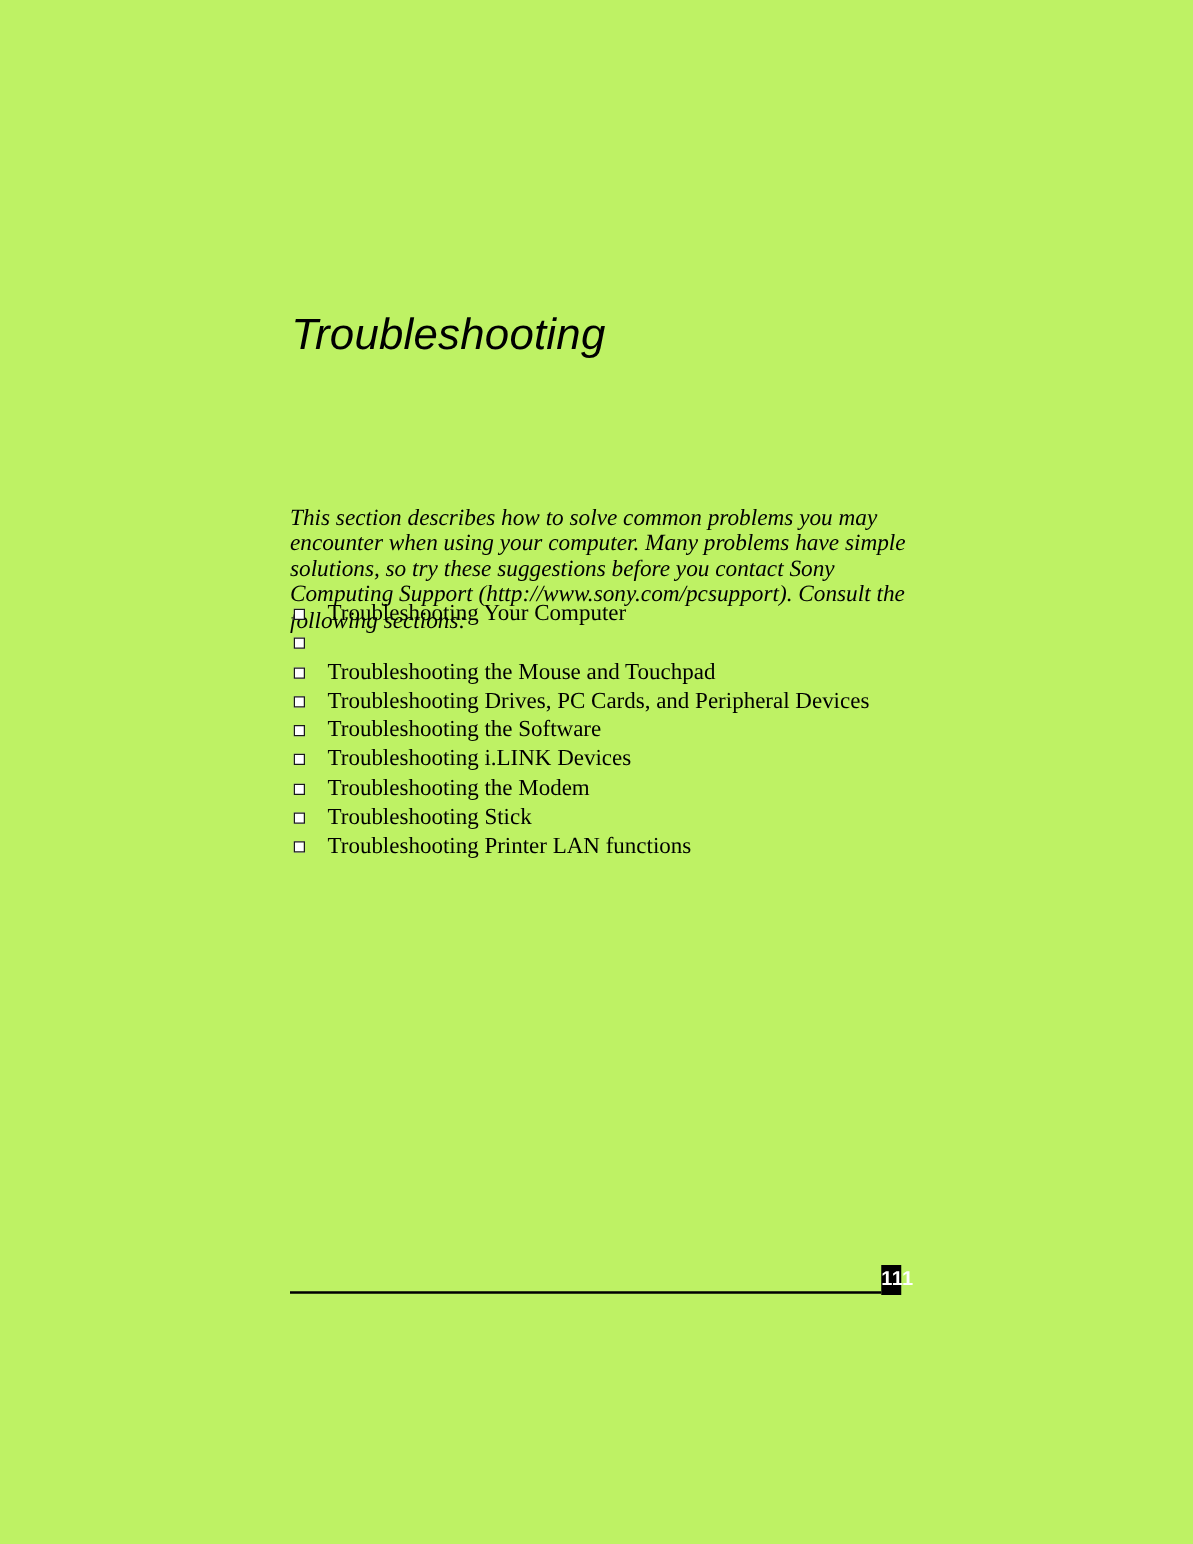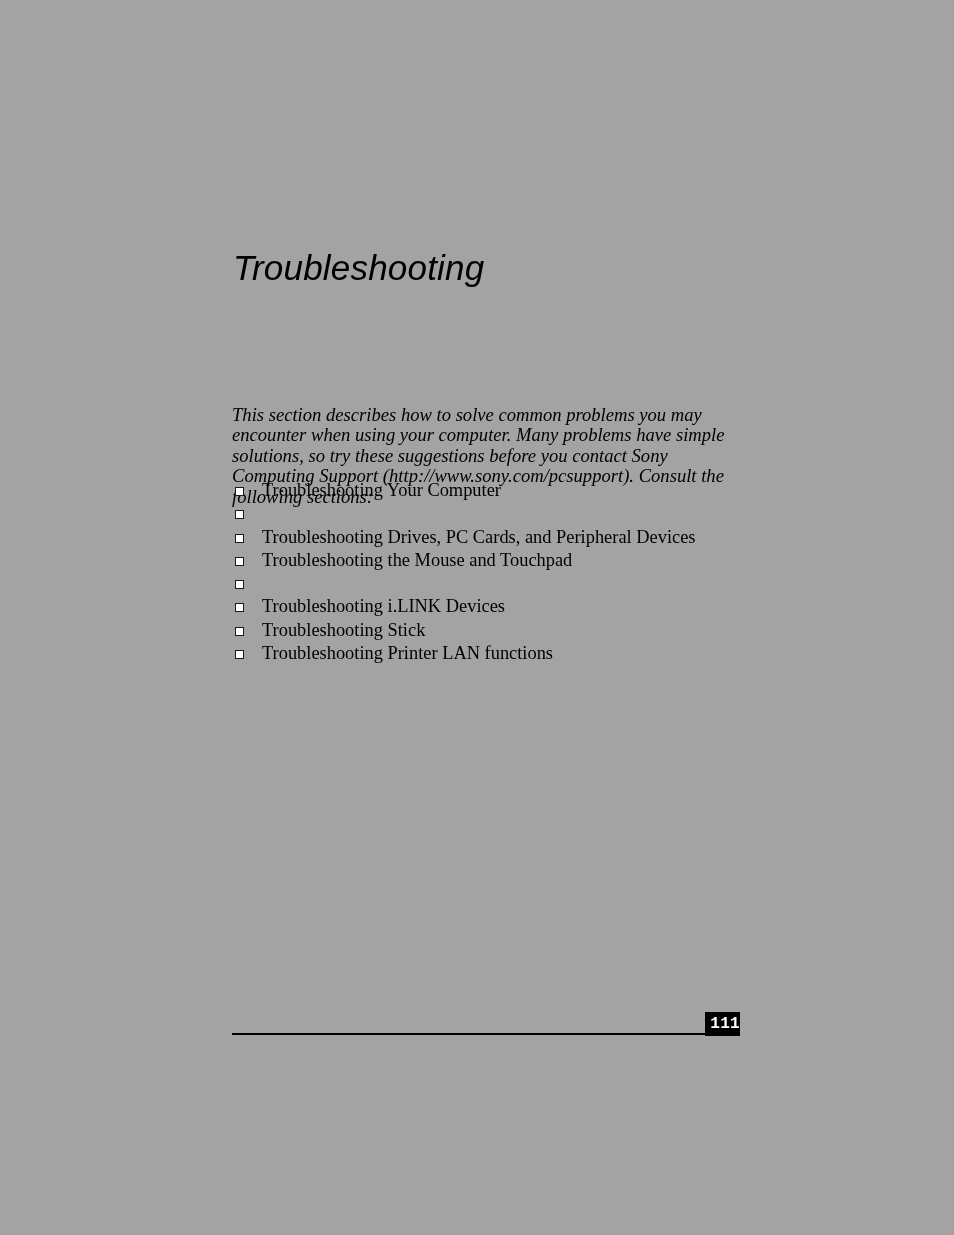--- a/index.html
+++ b/index.html
@@ -6,21 +6,21 @@
   html, body {
     margin: 0;
     padding: 0;
     background: #ffffff;
   }
 
   .page {
     position: relative;
     width: 954px;
     height: 1235px;
-    background: #a3a3a3;
+    background: #bef264;
     overflow: hidden;
     font-family: "Liberation Serif", "DejaVu Serif", serif;
     color: #000000;
   }
 
   
   .page-title {
     position: absolute;
     left: 233px;
     top: 224px;
@@ -93,29 +93,29 @@
     top: 1033px;
     width: 473px;
     height: 2px;
     background: #000000;
   }
 
   .page-number-box {
     position: absolute;
     left: 705px;
     top: 1012px;
-    width: 35px;
+    width: 16px;
     height: 24px;
     background: #000000;
     color: #ffffff;
-    font-family: Liberation Mono, monospace;
+    font-family: Liberation Sans, sans-serif;
     font-weight: bold;
     font-size: 16px;
     line-height: 24px;
-    text-align: right;
+    text-align: left;
     letter-spacing: 0.3px;
   }
 </style>
 </head>
 <body>
 
 <div class="page">
 
   <h1 class="page-title">Troubleshooting</h1>
 
@@ -124,32 +124,37 @@
   <ul class="section-list">
     <li class="list-item">
       <span class="bullet-square"></span>
       <span class="list-label">Troubleshooting Your Computer</span>
     </li>
     <li class="list-item">
       <span class="bullet-square"></span>
     </li>
     <li class="list-item">
       <span class="bullet-square"></span>
+      <span class="list-label">Troubleshooting the Mouse and Touchpad</span>
+    </li>
+    <li class="list-item">
+      <span class="bullet-square"></span>
       <span class="list-label">Troubleshooting Drives, PC Cards, and Peripheral Devices</span>
     </li>
     <li class="list-item">
       <span class="bullet-square"></span>
-      <span class="list-label">Troubleshooting the Mouse and Touchpad</span>
-    </li>
-    <li class="list-item">
-      <span class="bullet-square"></span>
+      <span class="list-label">Troubleshooting the Software</span>
     </li>
     <li class="list-item">
       <span class="bullet-square"></span>
       <span class="list-label">Troubleshooting i.LINK Devices</span>
+    </li>
+    <li class="list-item">
+      <span class="bullet-square"></span>
+      <span class="list-label">Troubleshooting the Modem</span>
     </li>
     <li class="list-item">
       <span class="bullet-square"></span>
       <span class="list-label">Troubleshooting Stick</span>
     </li>
     <li class="list-item">
       <span class="bullet-square"></span>
       <span class="list-label">Troubleshooting Printer LAN functions</span>
     </li>
   </ul>

